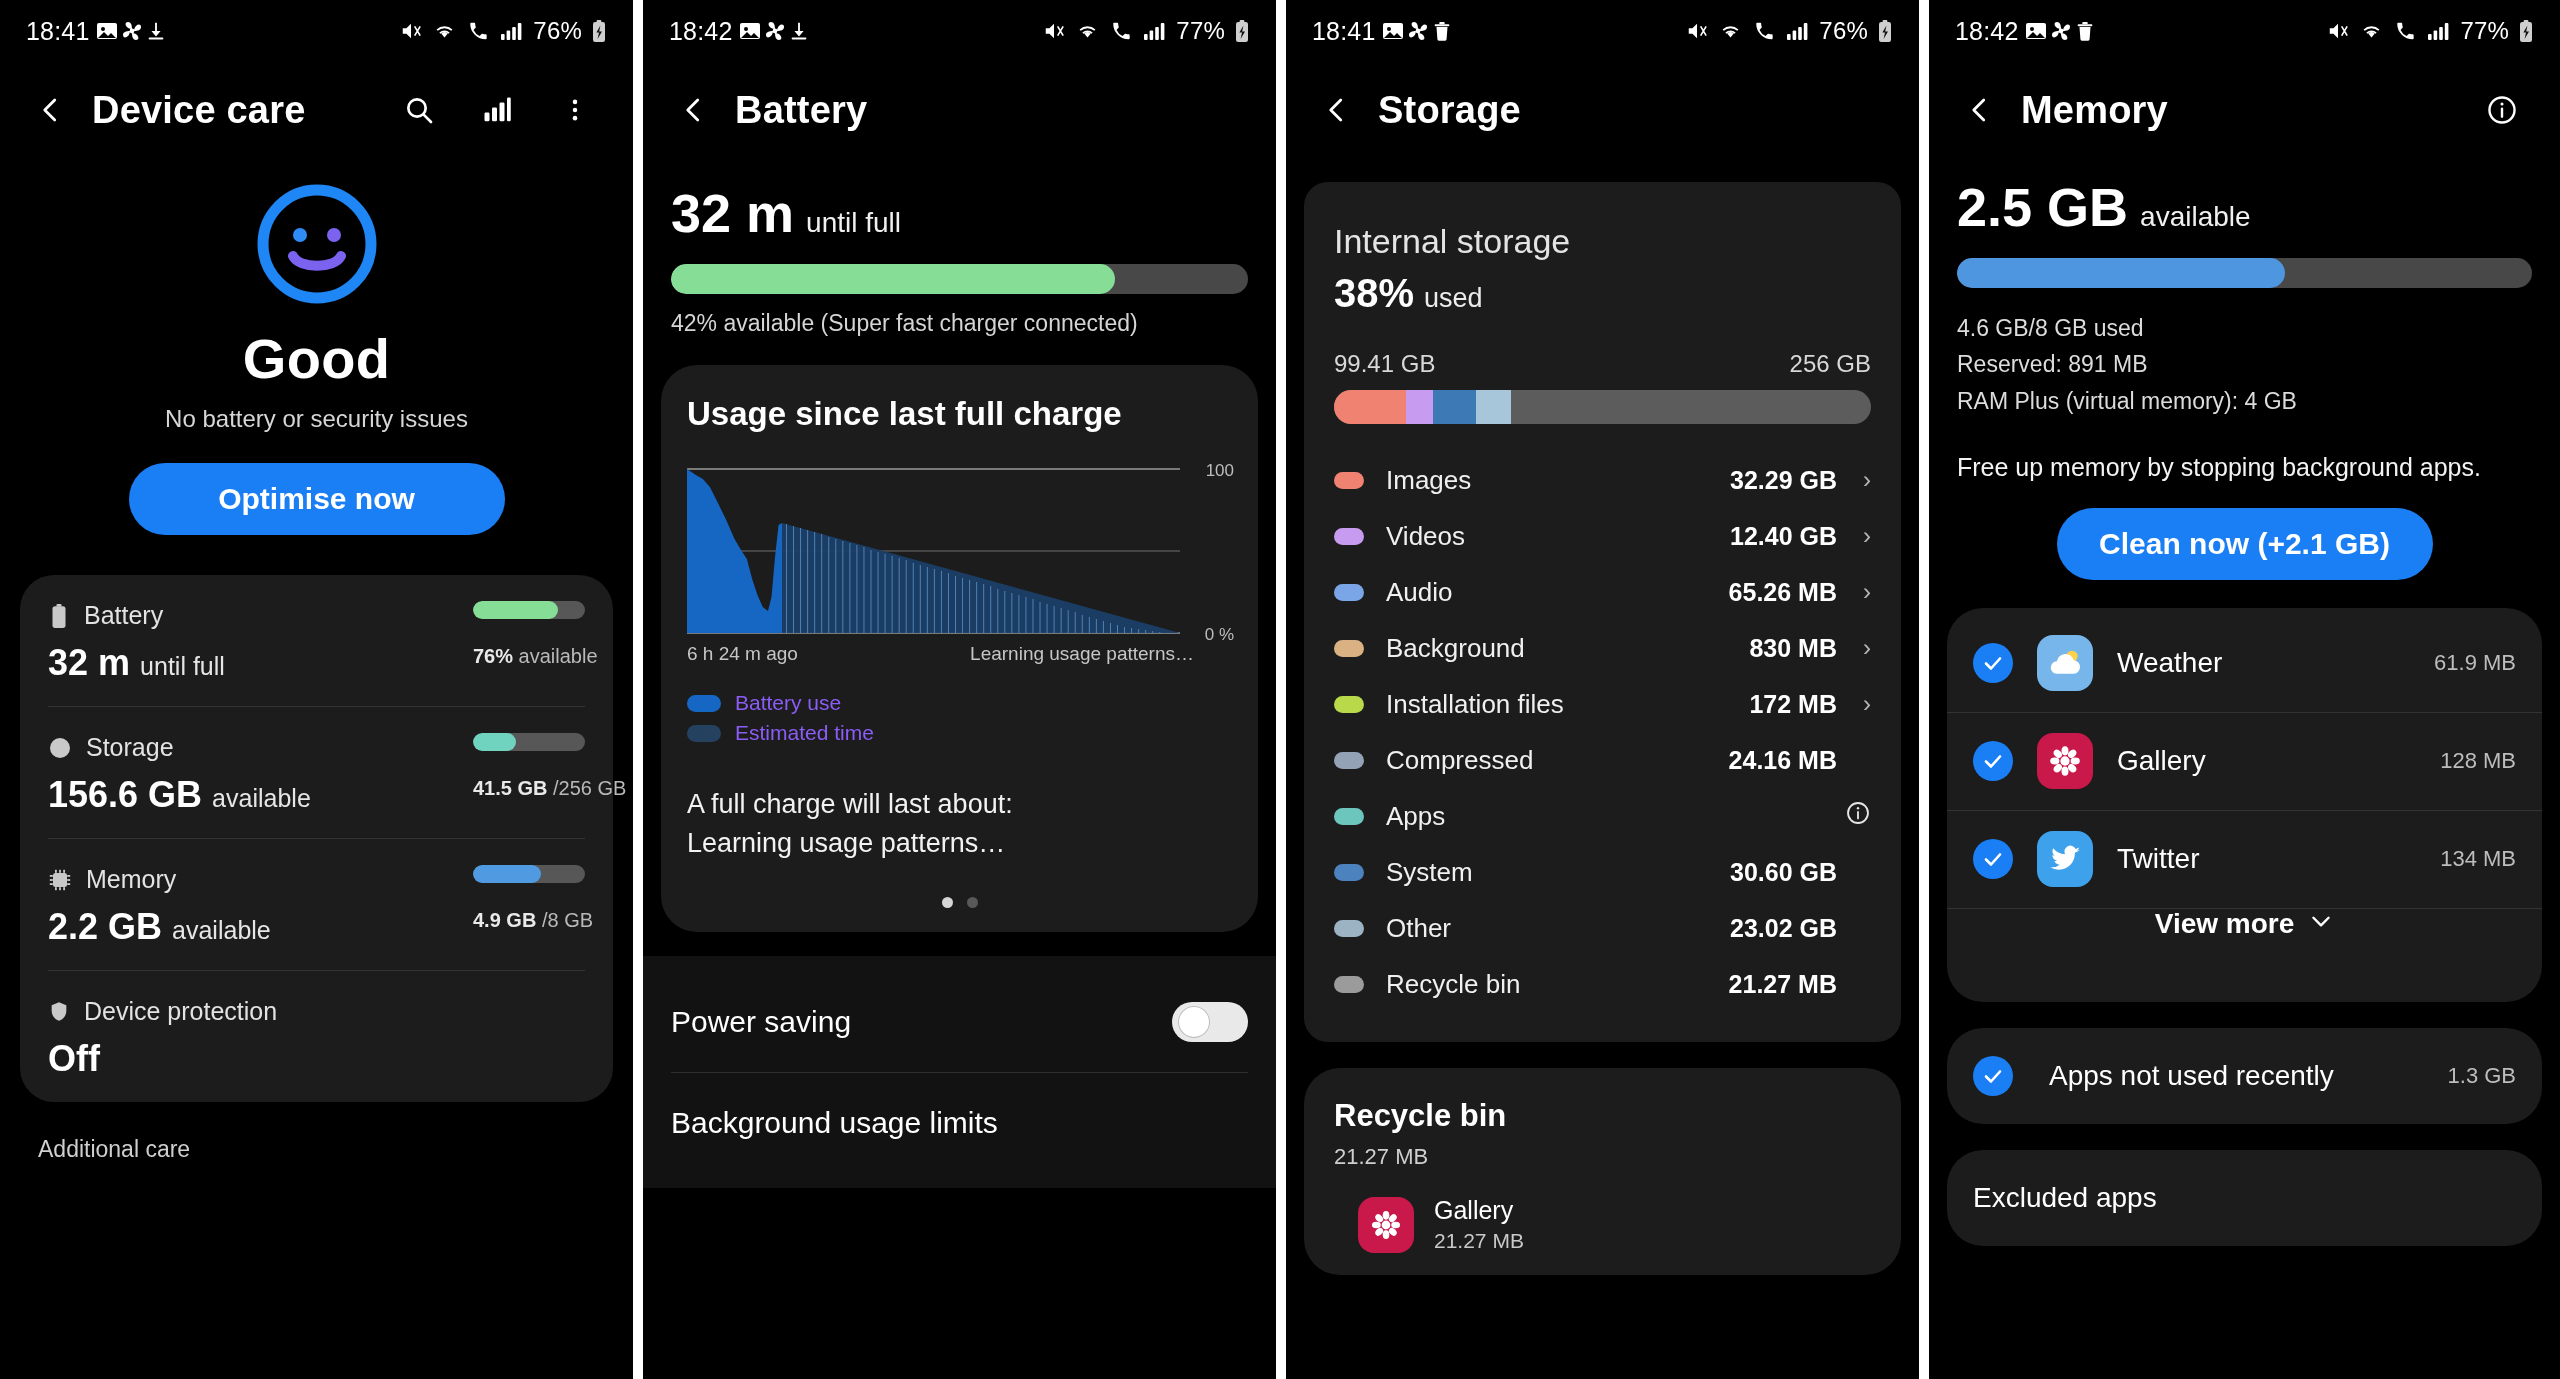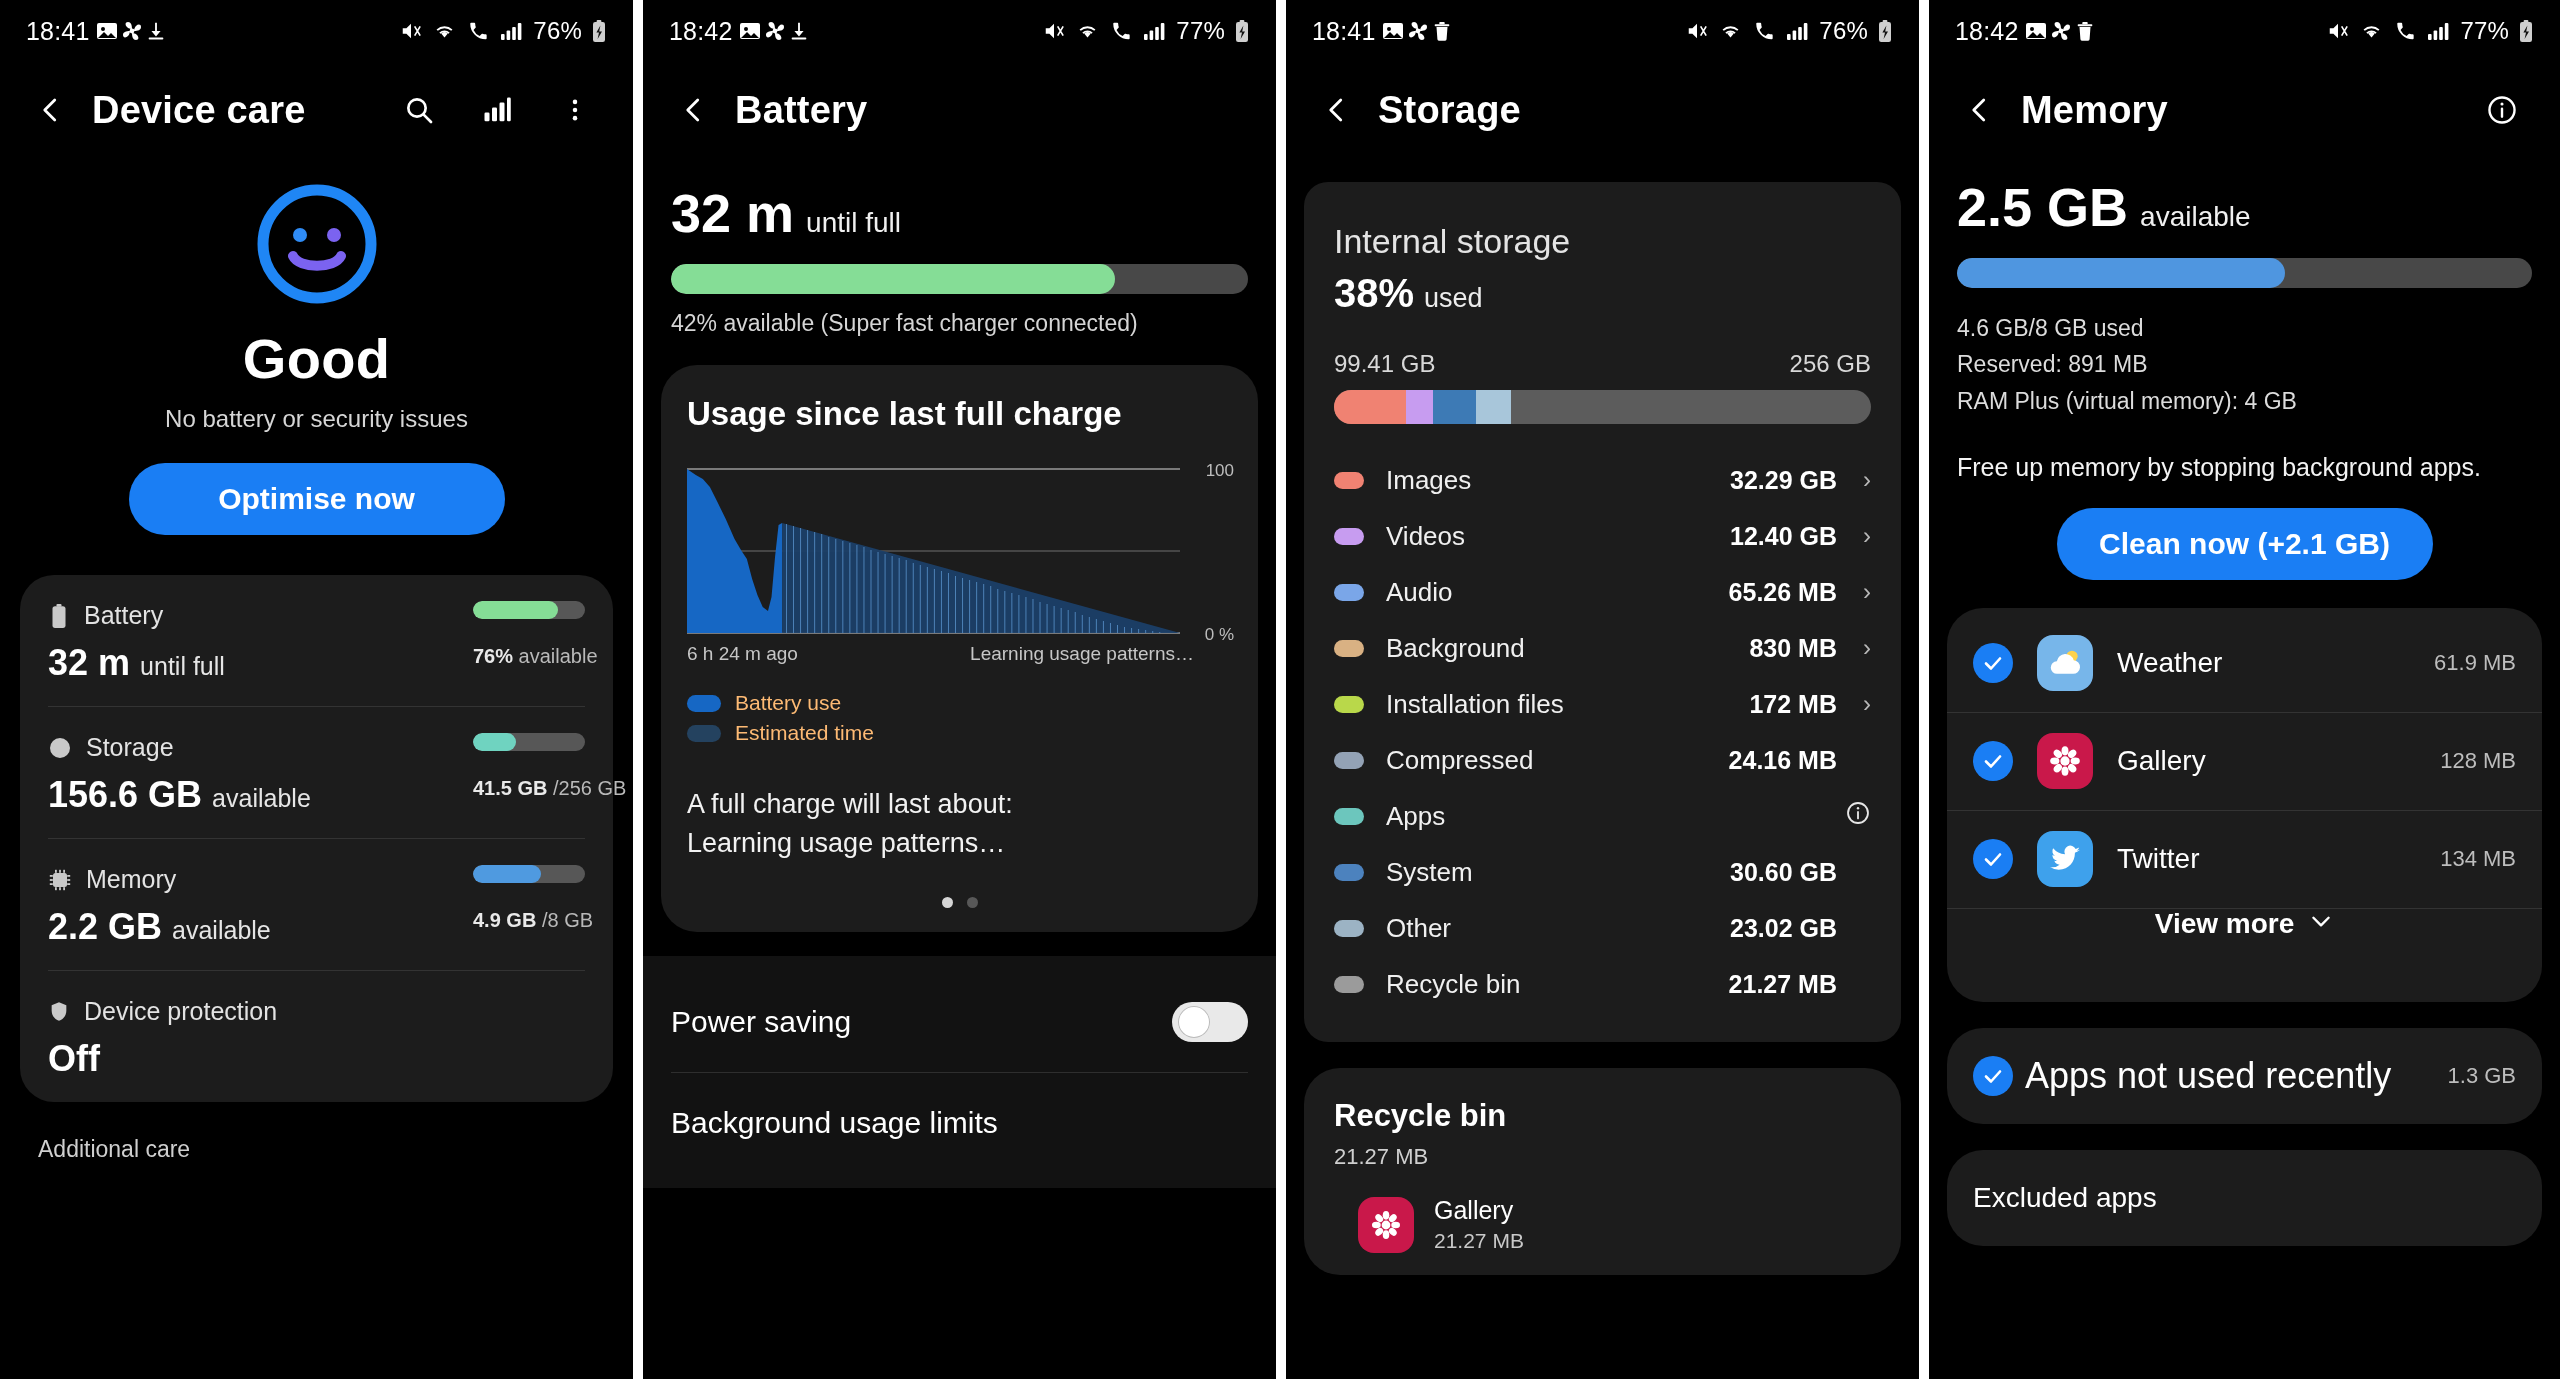--- a/index.html
+++ b/index.html
@@ -80,21 +80,21 @@
     margin: 20px 28px 0; height: 30px; border-radius: 15px;
     background:#484848; overflow:hidden;
   }
   .wide-bar > i { display:block; height:100%; border-radius:15px; background:#85dd96; }
   .cap { margin: 16px 28px 0; font-size: 23px; color:#d5d5d5; }
   .chart-card { background:#1c1c1c; border-radius: 36px; margin: 28px 18px 0; padding: 30px 26px 24px; }
   .chart-title { font-size: 33px; font-weight: 600; }
   .chartwrap { position:relative; margin-top: 34px; height: 168px; }
   .chart-axis-label { position:absolute; font-size: 17px; color:#bdbdbd; right: -2px; }
   .chart-foot { display:flex; justify-content:space-between; font-size: 19px; color:#c6c6c6; margin-top: 8px; padding-right: 38px;}
-  .legend { margin-top: 26px; font-size: 21px; color:#fdba74; }
+  .legend { margin-top: 26px; font-size: 21px; color:#8b5cf6; }
   .legend-row { display:flex; align-items:center; gap: 14px; margin-bottom: 6px; }
   .swatch { width: 34px; height:17px; border-radius: 9px; display:inline-block; }
   .fullcharge { margin-top: 40px; font-size: 27px; line-height: 1.45; color:#f2f2f2; }
   .dots { display:flex; gap: 14px; justify-content:center; margin-top: 34px; }
   .dot { width: 11px; height:11px; border-radius:50%; background:#585858; }
   .dot.on { background:#d6d6d6; }
   .list-card { background:#121212; margin: 0; padding: 16px 28px; }
   .lrow { display:flex; align-items:center; height: 100px; font-size: 30px; }
   .lrow + .lrow { border-top:1px solid #2e2e2e; }
   .toggle { margin-left:auto; width: 76px; height: 40px; border-radius: 20px; background:#e9e9e9; position:relative; }
@@ -133,21 +133,21 @@
   .mem-card { background:#1c1c1c; border-radius: 36px; margin: 28px 18px 0; padding: 6px 0 0; }
   .mrow { display:flex; align-items:center; height: 98px; padding: 0 26px; }
   .mrow + .mrow { box-shadow: inset 0 1px 0 #333; }
   .chk { width: 40px; height:40px; border-radius:50%; background:#1a7ef4; display:flex; align-items:center; justify-content:center; flex:none; }
   .appicon { width: 56px; height:56px; border-radius: 16px; margin-left: 24px; flex:none; display:flex;align-items:center;justify-content:center; }
   .mname { font-size: 28px; margin-left: 24px; }
   .msize { margin-left:auto; font-size: 22px; color:#bdbdbd; }
   .viewmore { display:flex; justify-content:center; gap:14px; height: 94px; font-size:28px; font-weight:600; box-shadow: inset 0 1px 0 #333; }
   .mem-card2 { background:#1c1c1c; border-radius: 36px; margin: 26px 18px 0; }
   .mrow2 { display:flex; align-items:center; height: 96px; padding: 0 26px; }
-  .mrow2 .lbl { font-size: 36px; margin-left: 12px; }
+  .mrow2 .lbl { font-size: 28px; margin-left: 36px; }
   .mrow2 .sz { margin-left:auto; font-size:22px; color:#bdbdbd; }
   .mem-card3 { background:#1c1c1c; border-radius: 36px; margin: 26px 18px 0; height: 96px; display:flex; align-items:center; padding: 0 26px; }
   .mem-card3 .lbl { font-size: 28px; }
 </style>
 </head>
 <body>
 
 <div class="screens">
 
   <div class="panel p1">

